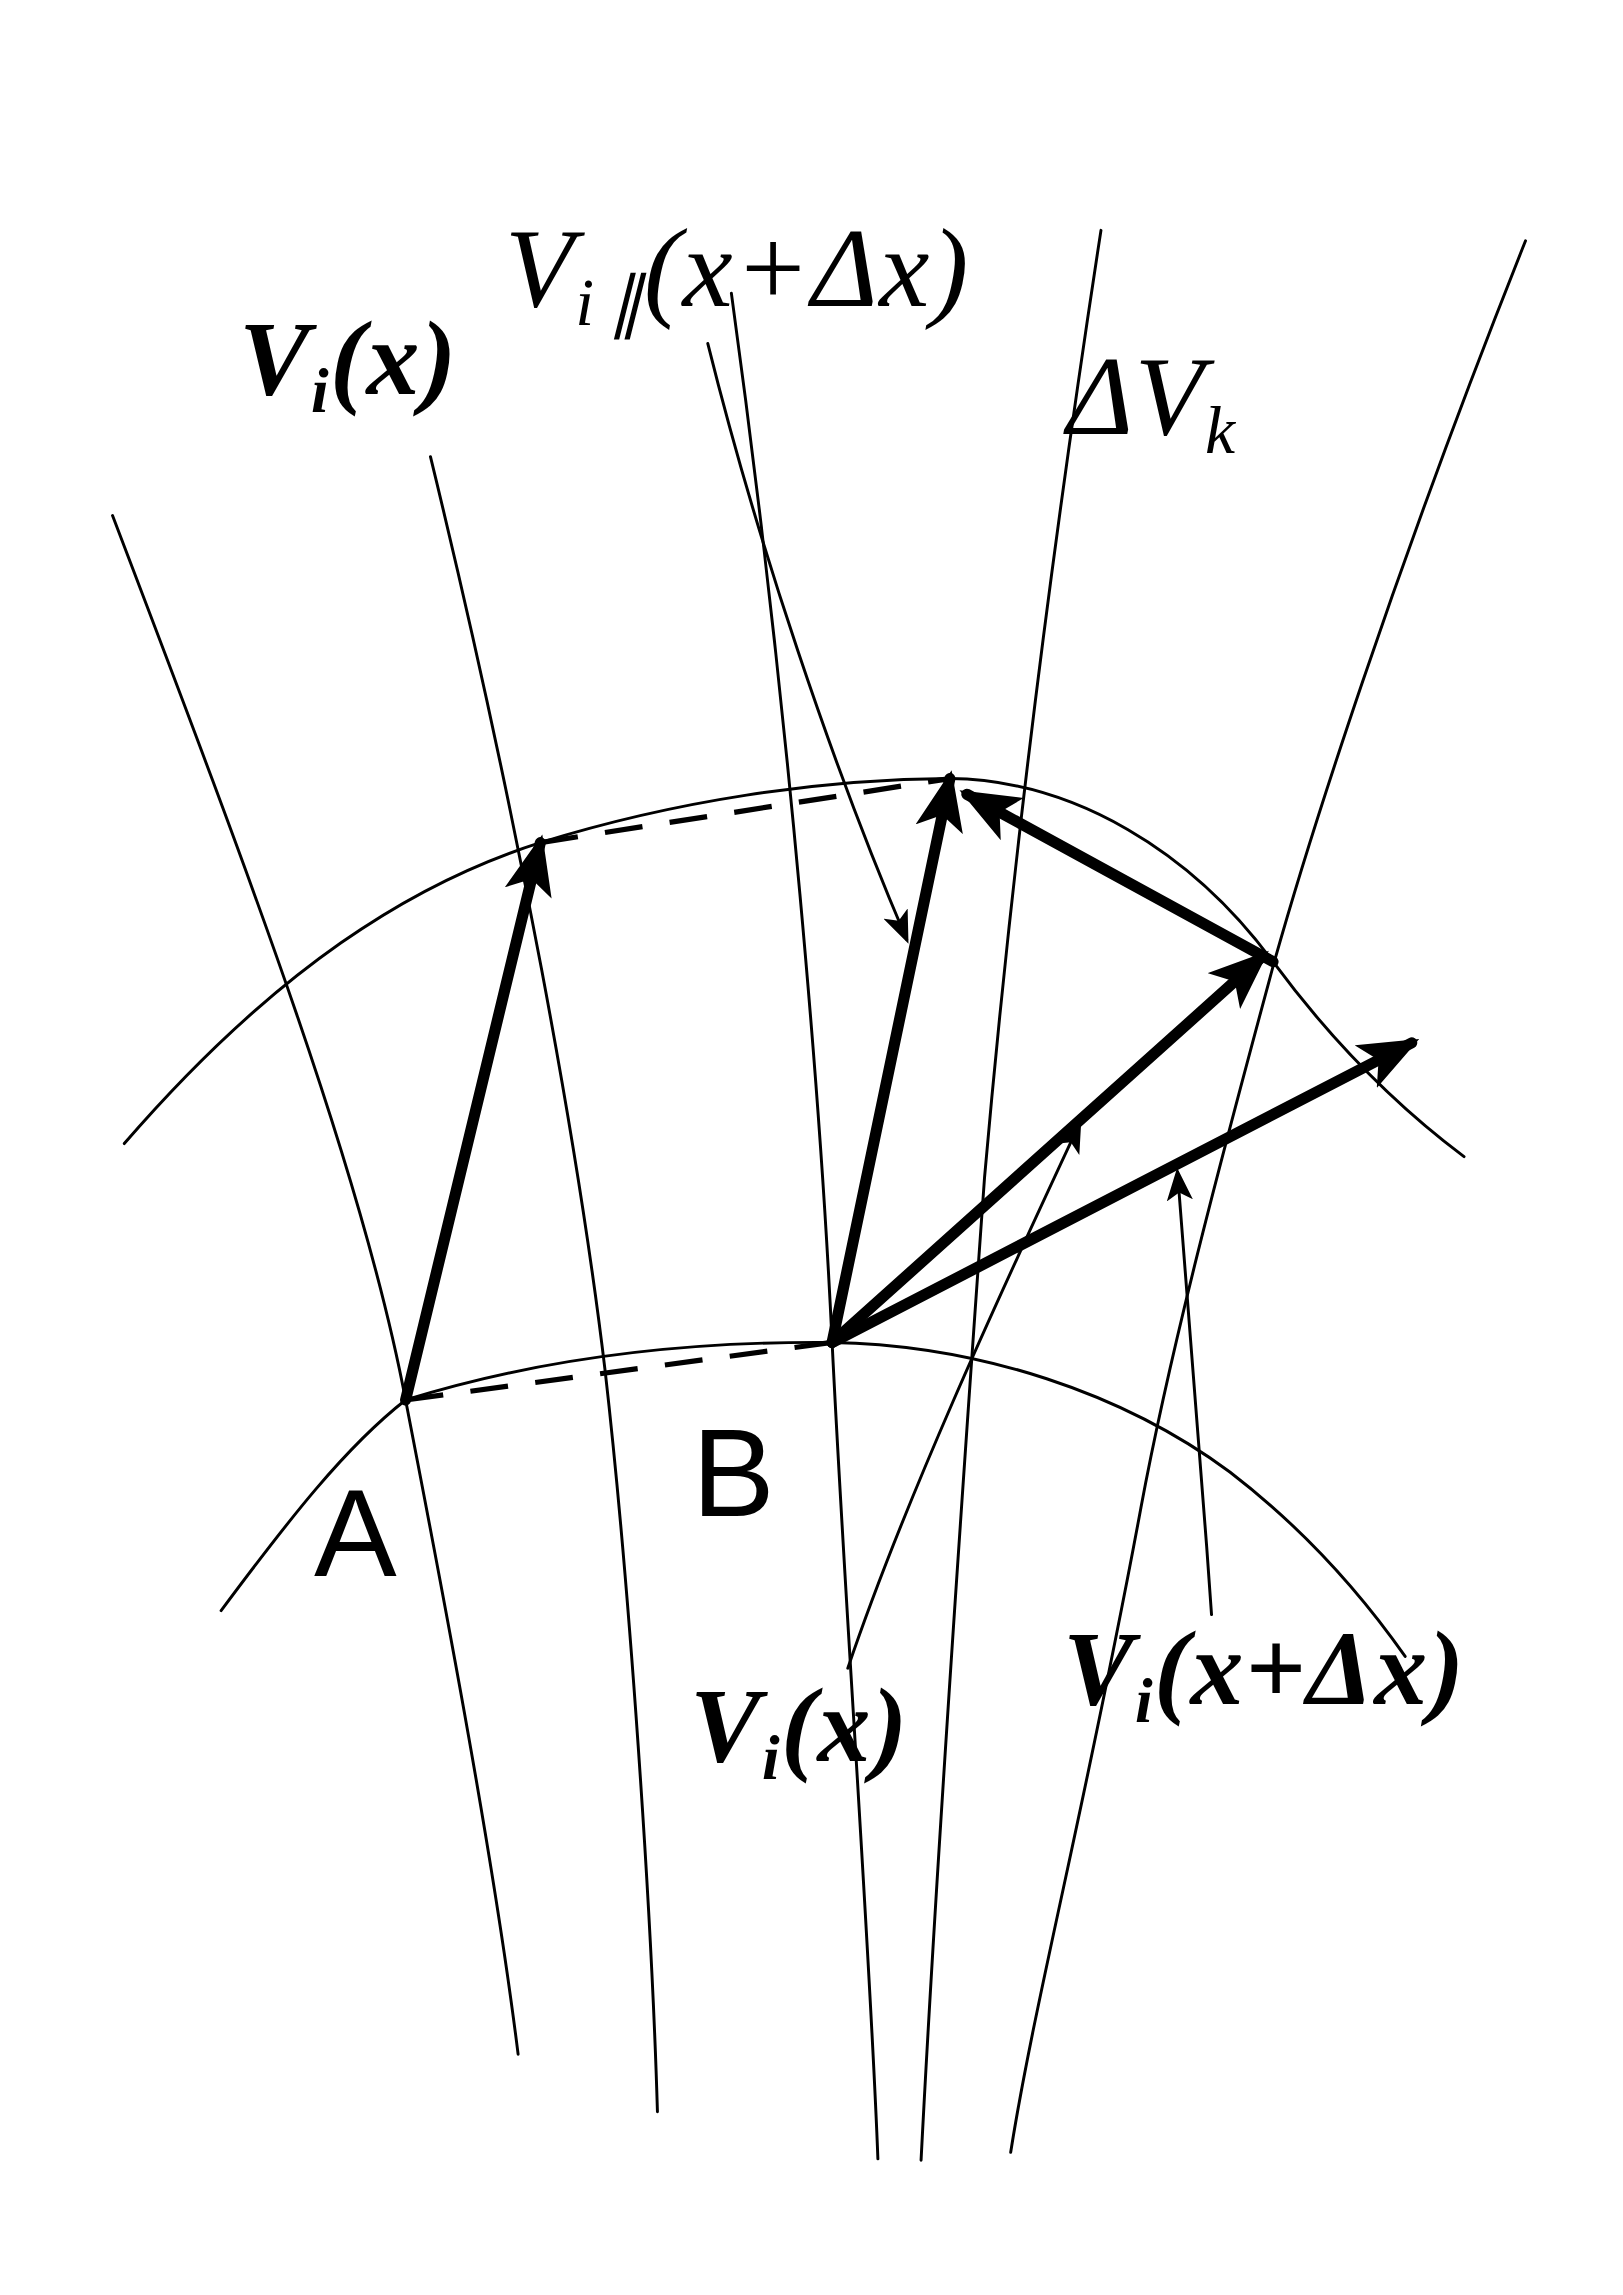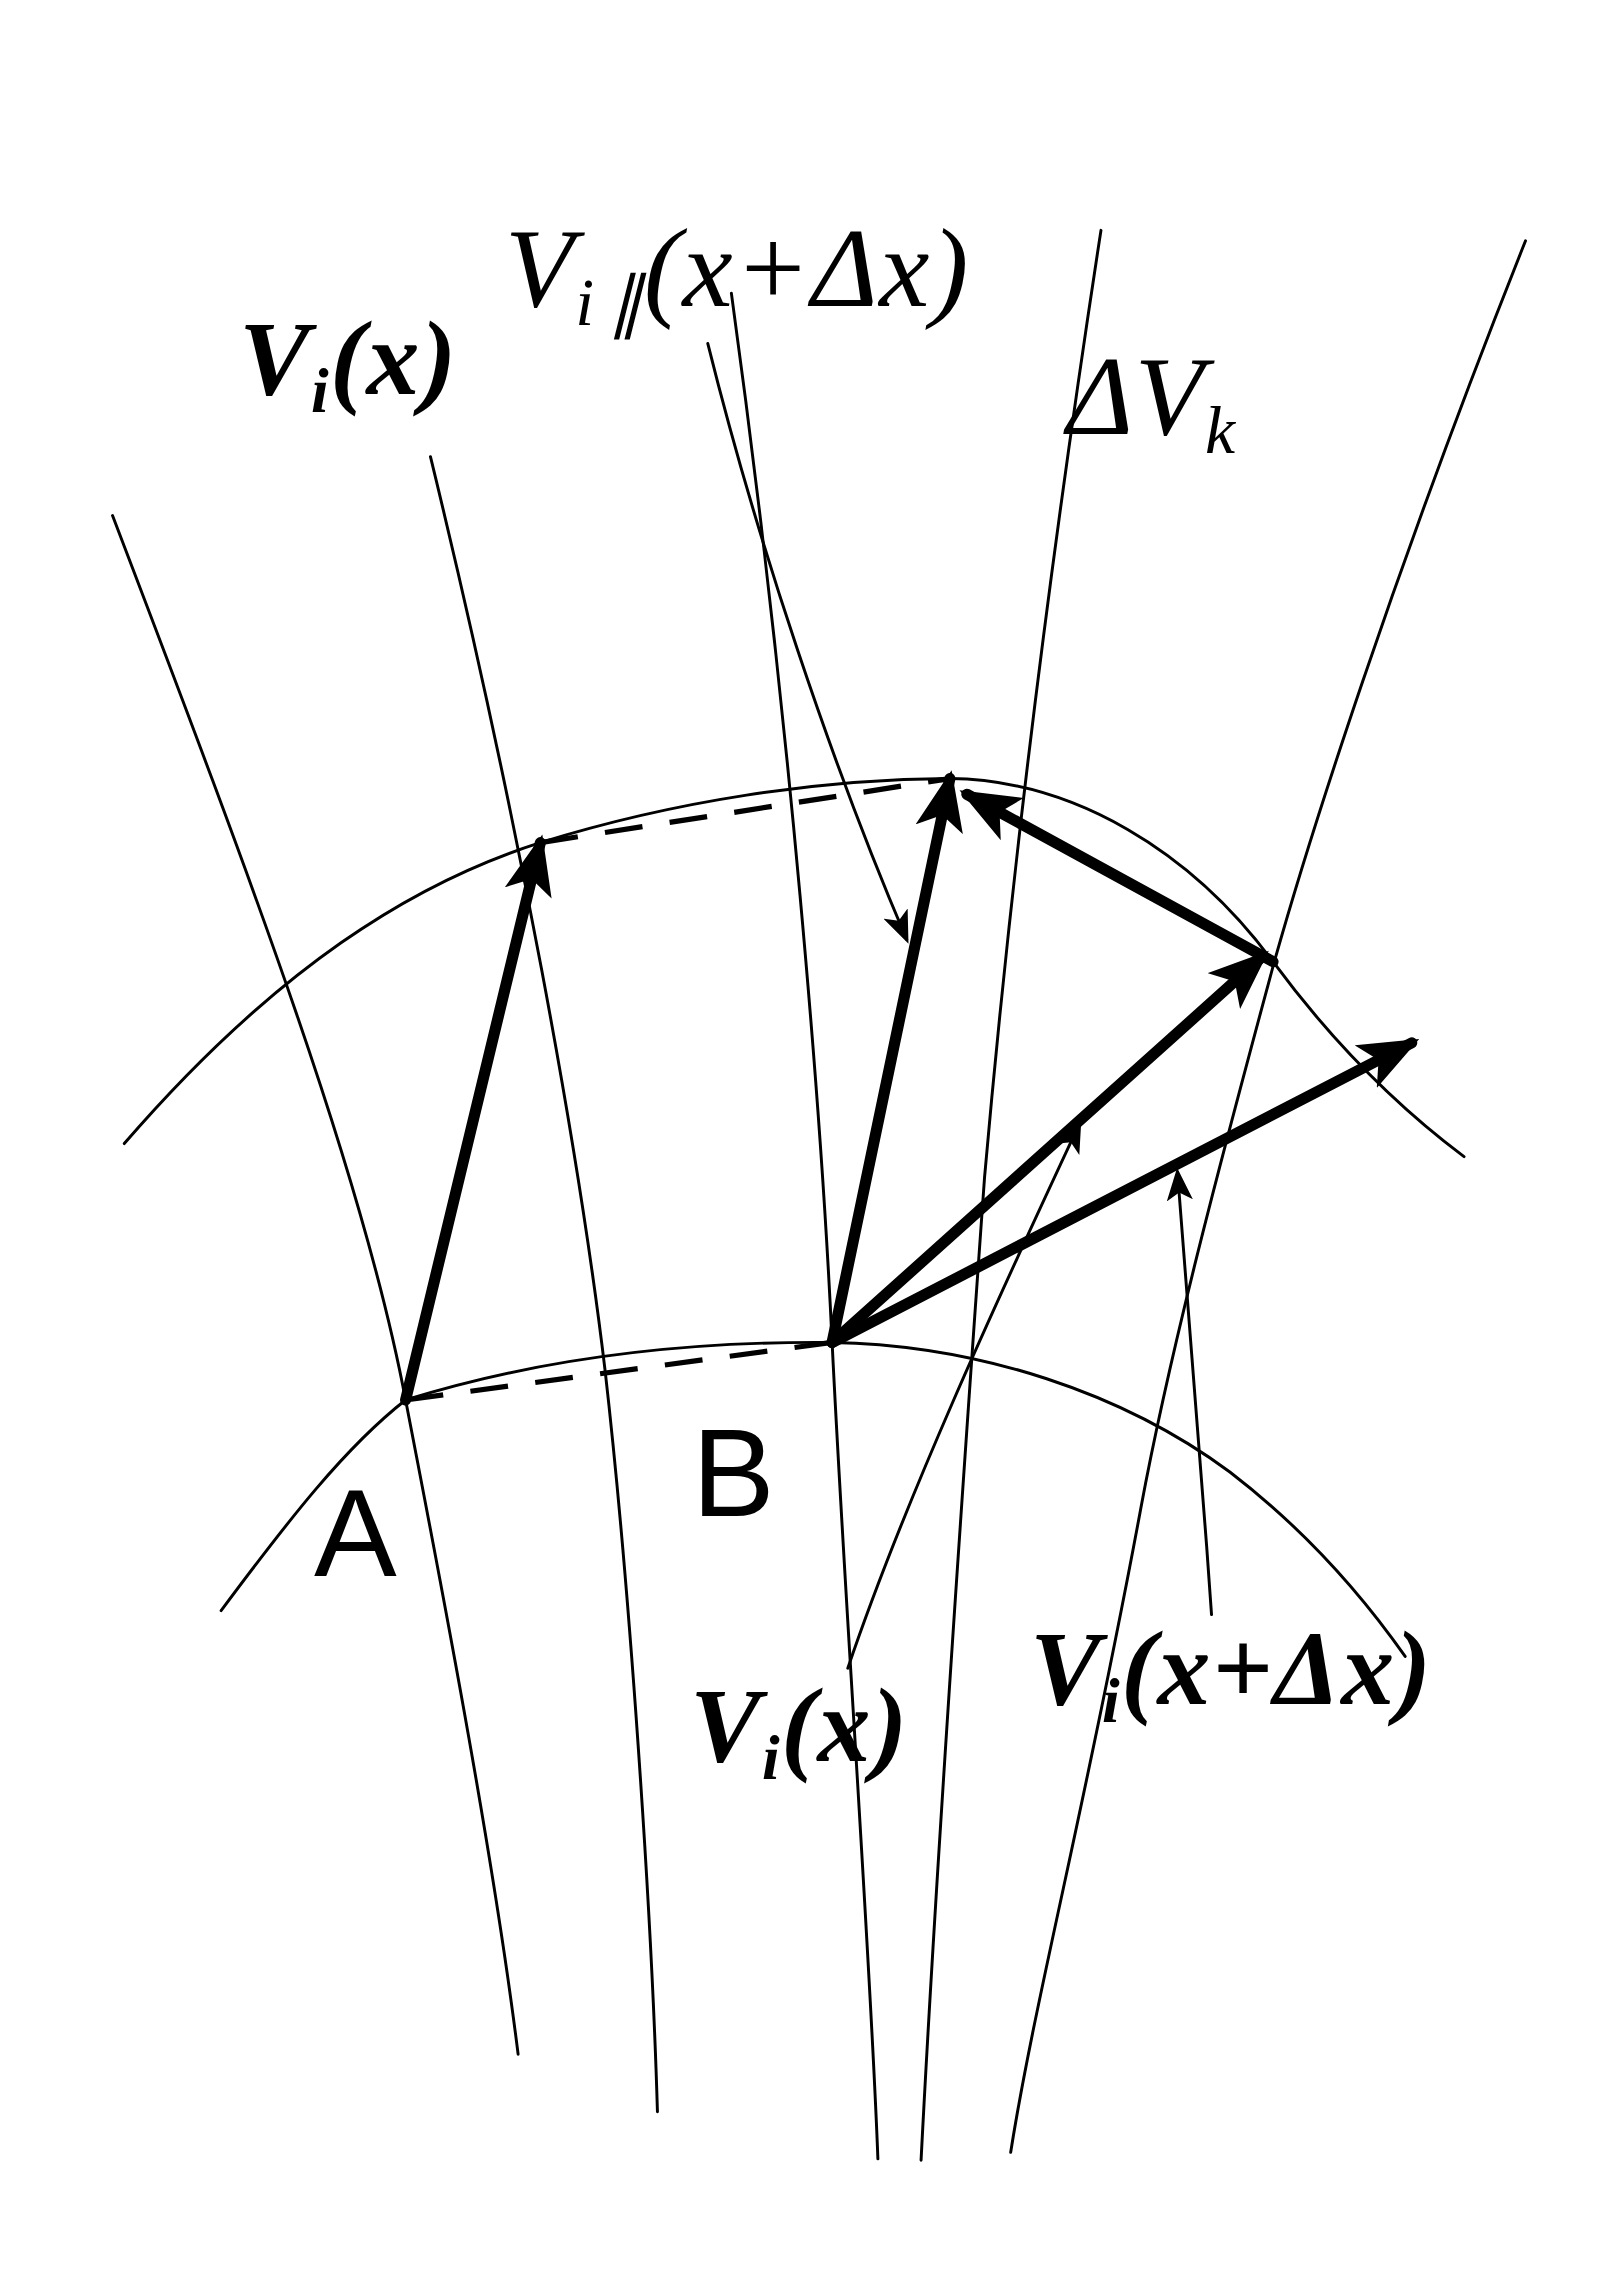--- a/index.html
+++ b/index.html
@@ -131,16 +131,16 @@
 </div>
 
 <div class="label pointlabel sz-point" style="left:314px; top:1471px;">A</div>
 
 <div class="label pointlabel sz-point" style="left:692px; top:1411px;">B</div>
 
 <div class="label math sz-med" style="left:690px; top:1673px;">
   <span>V</span><span class="sub">i</span><span>(x)</span>
 </div>
 
-<div class="label math sz-med" style="left:1030px; top:1616px;">
+<div class="label math sz-med" style="left:1063px; top:1616px;">
   <span>V</span><span class="sub">i</span><span>(x+Δx)</span>
 </div>
 
 
 </body></html>

